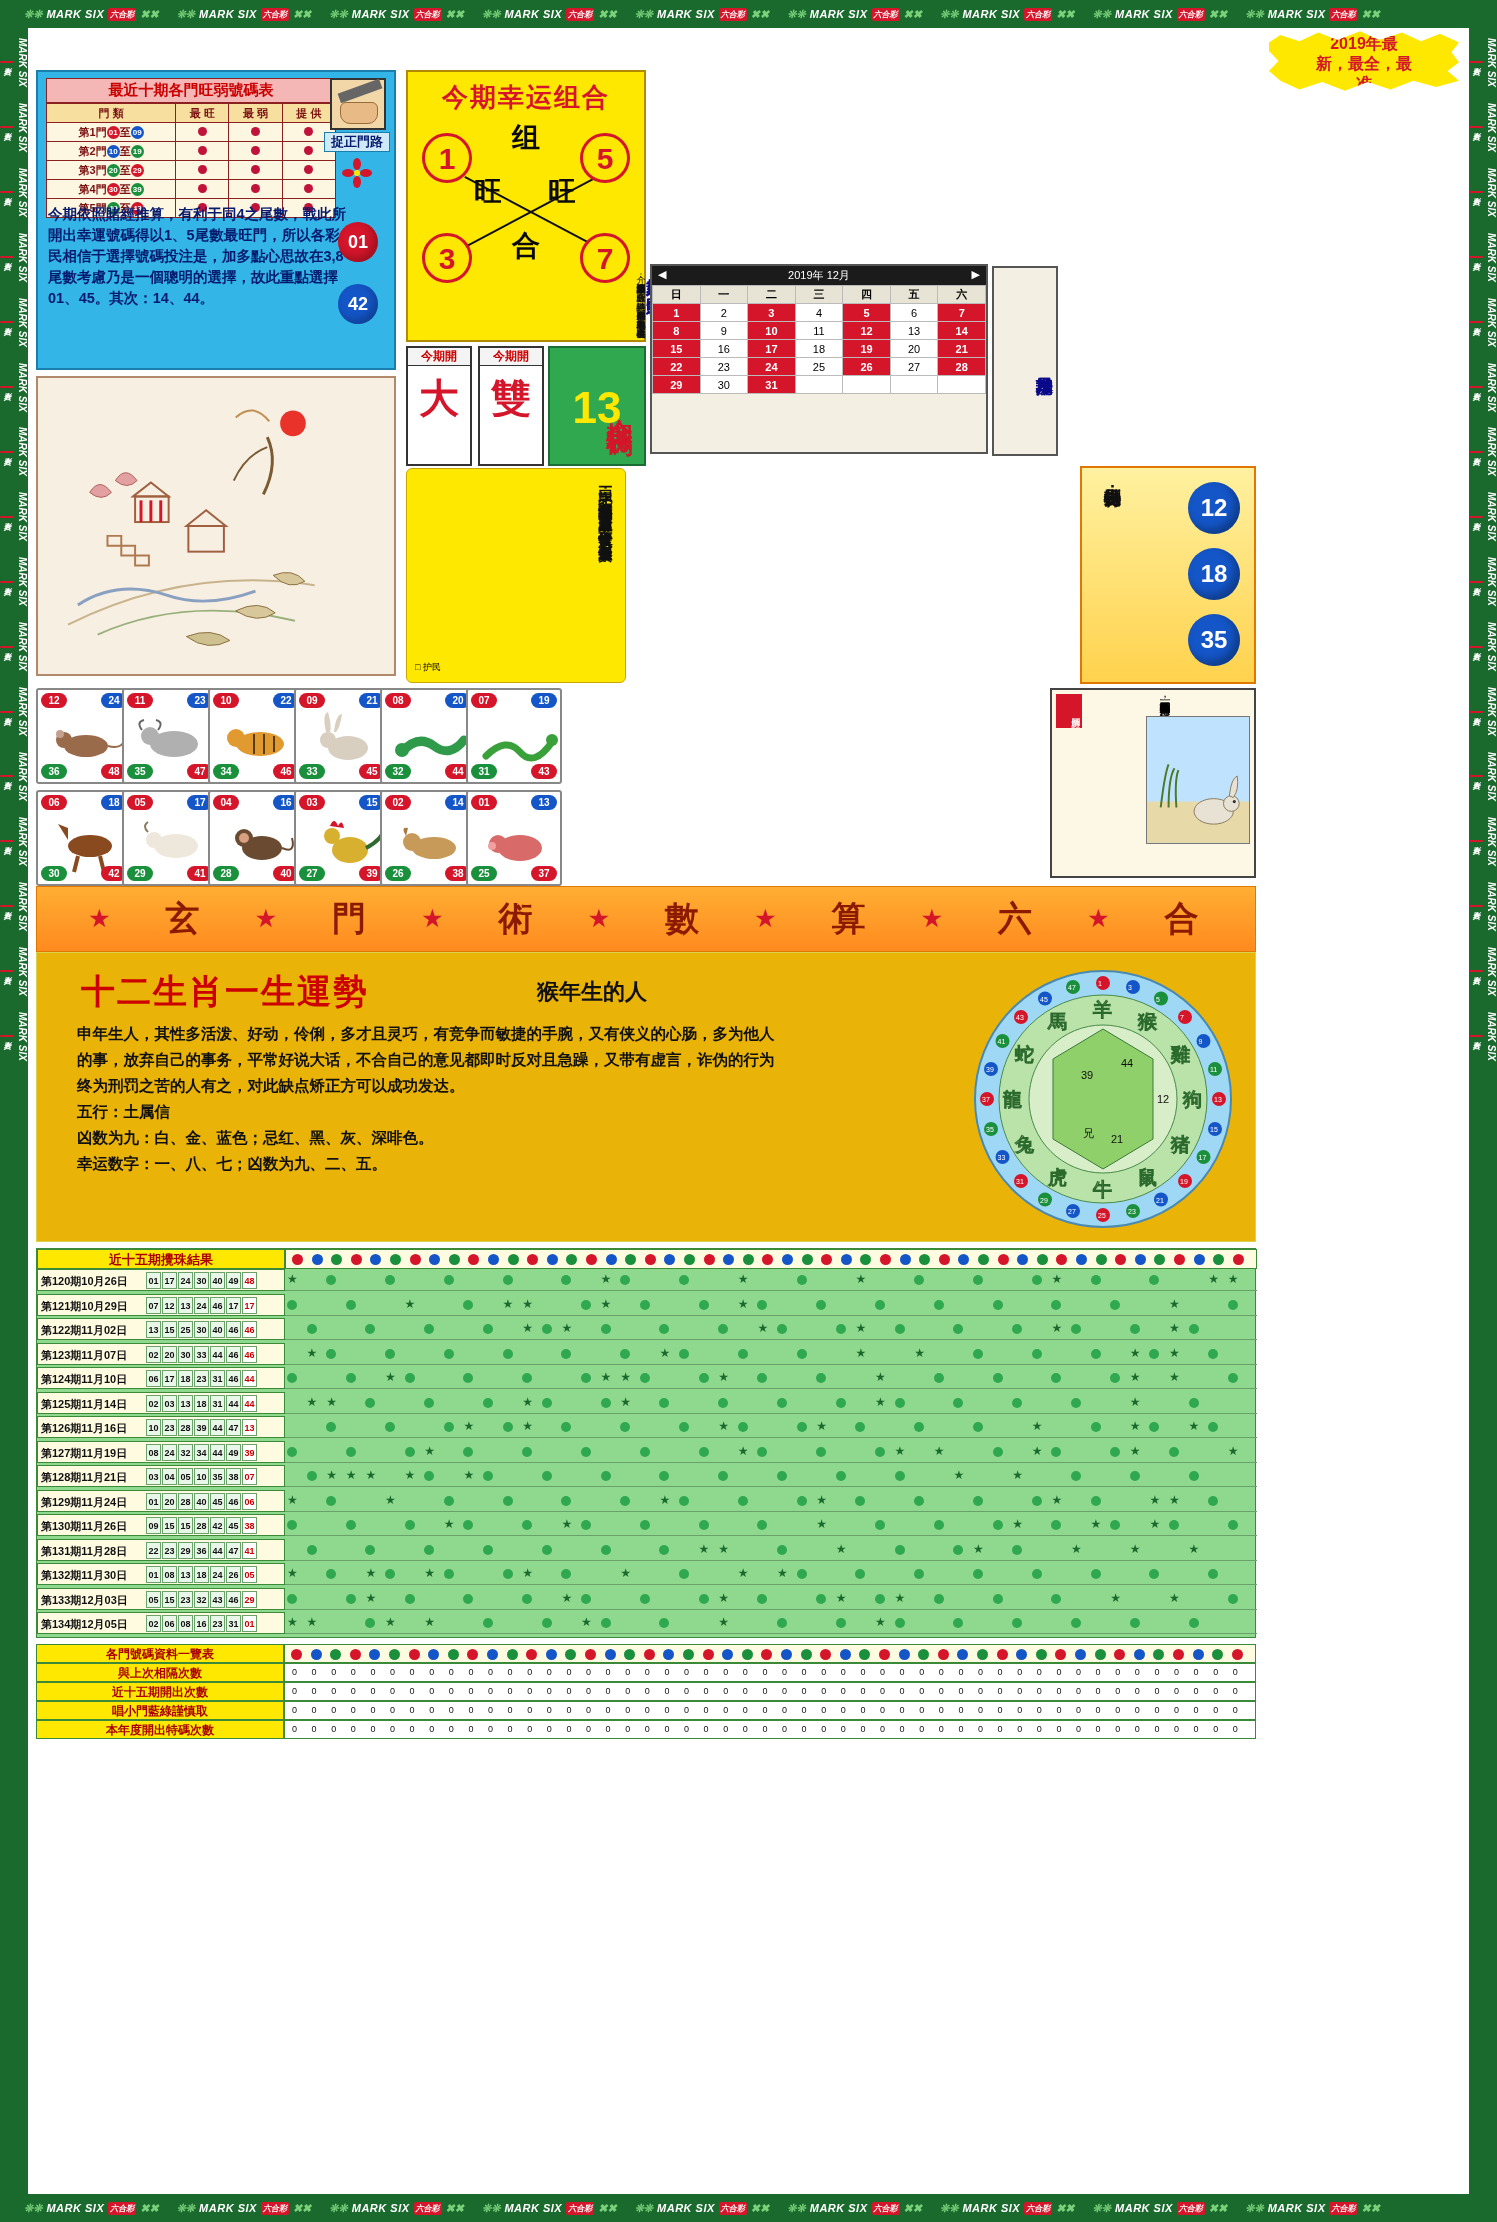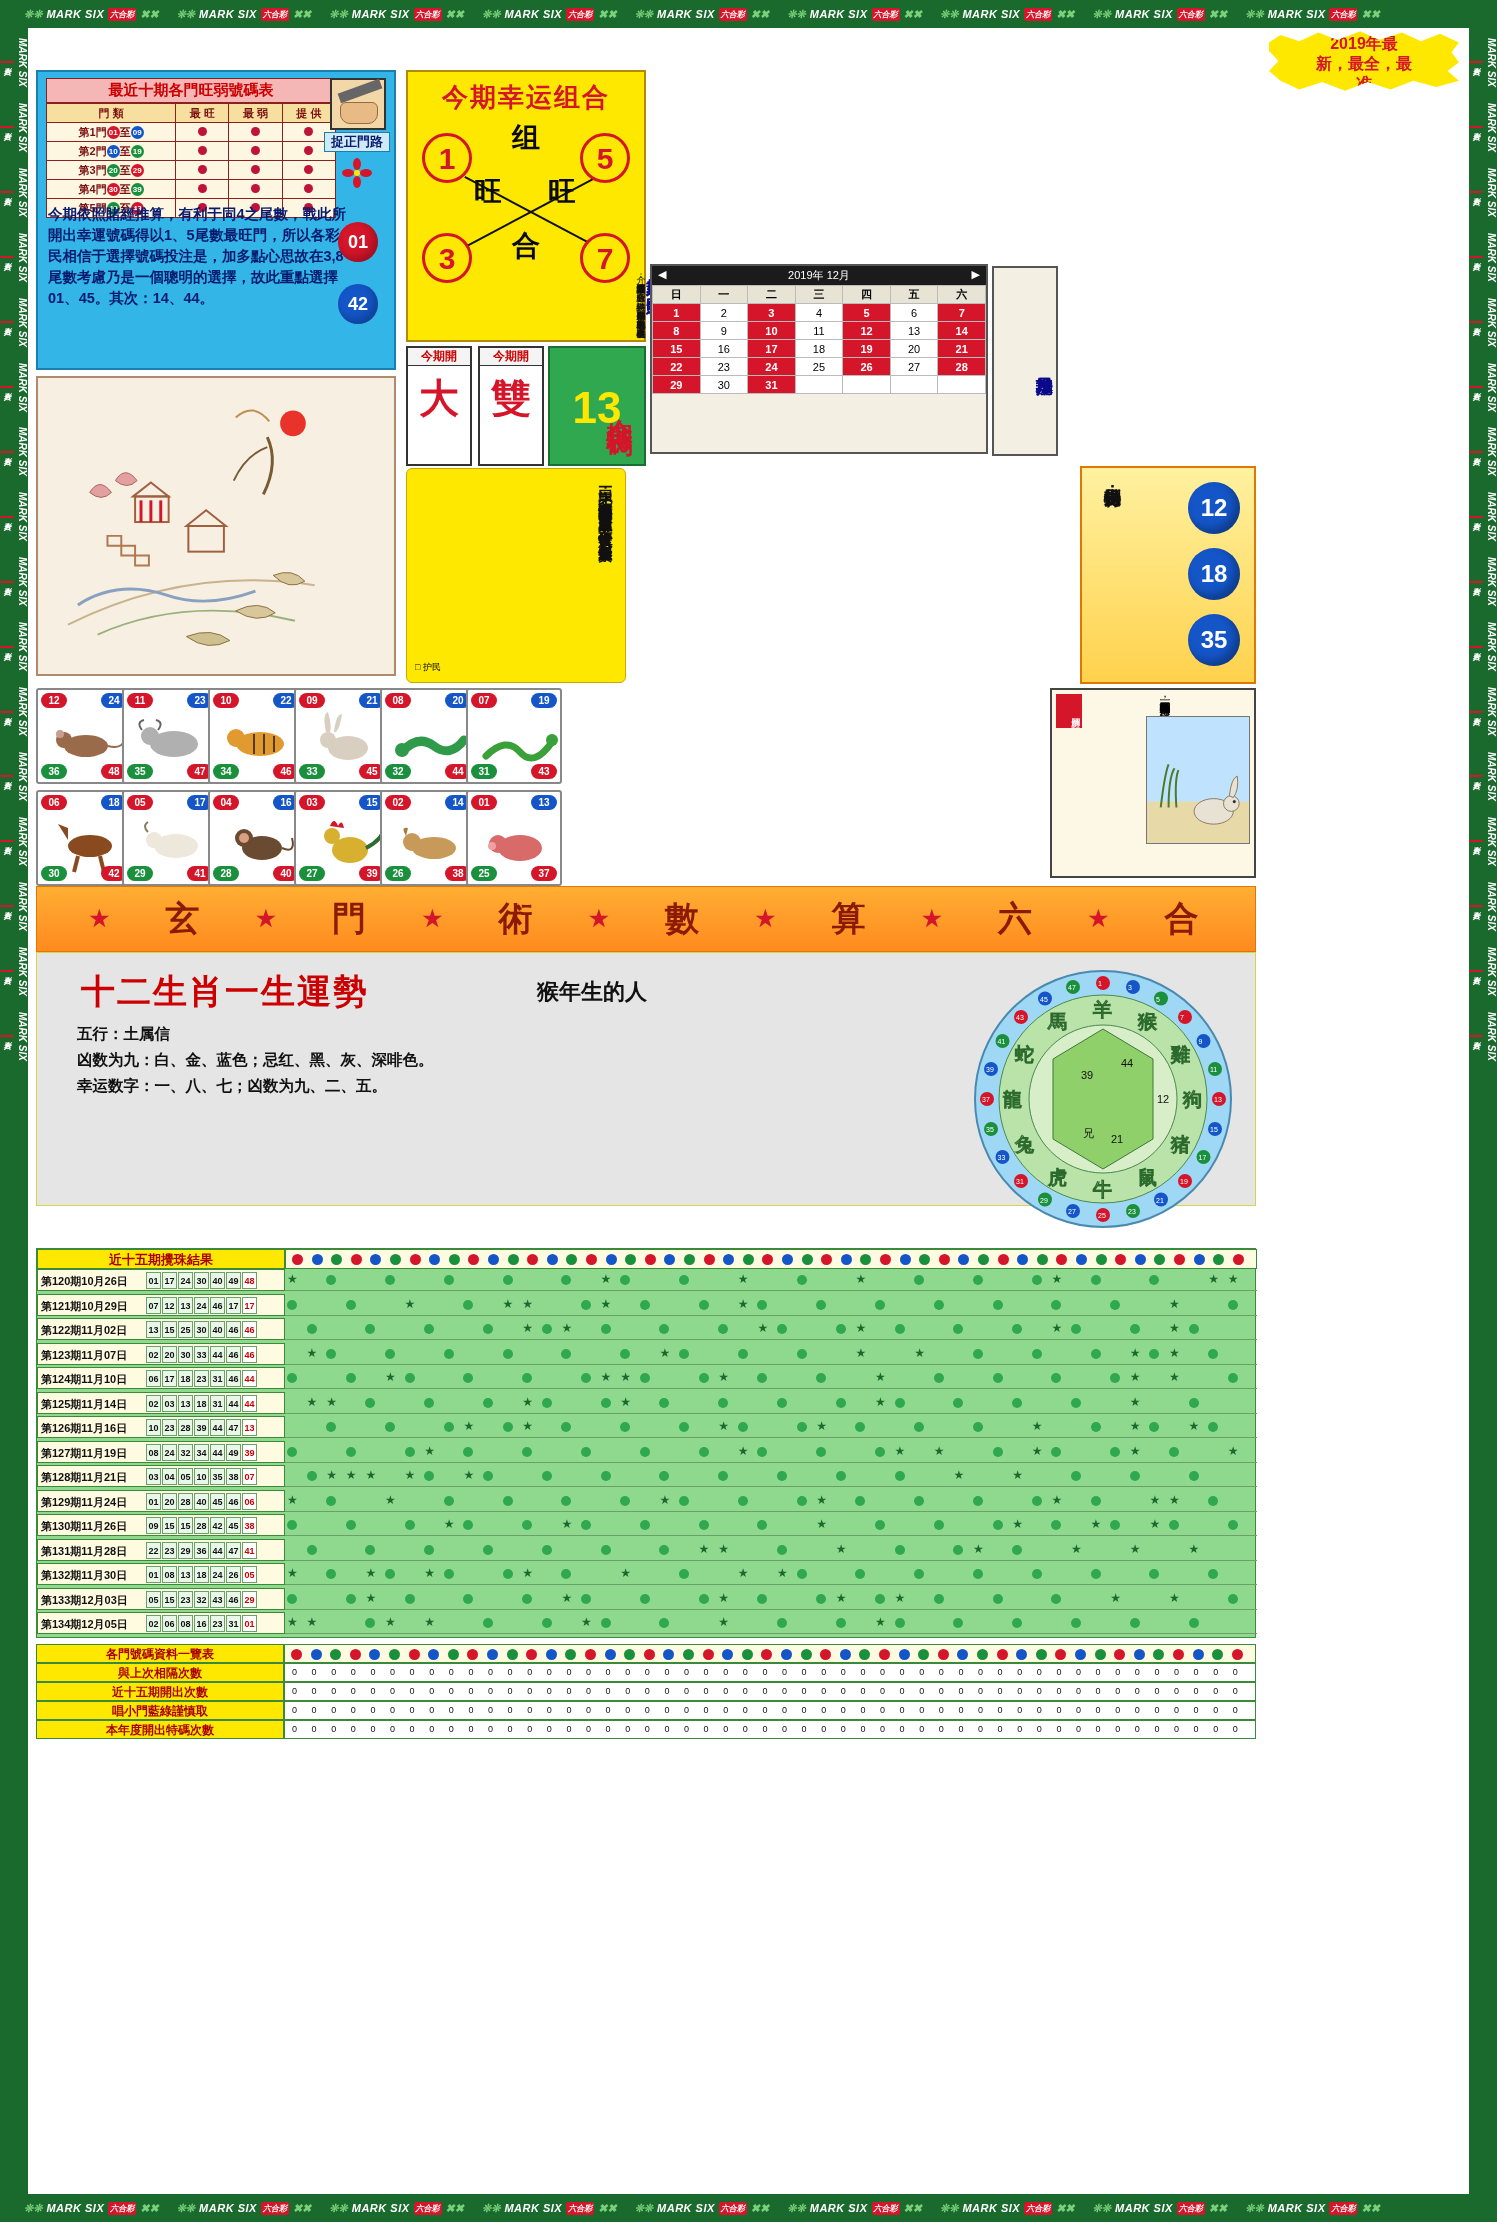--- a/index.html
+++ b/index.html
@@ -228,22 +228,22 @@
     background:linear-gradient(#ffae33,#ff8a1f); border:1px solid #e07800;
   }
   .banner-text {
     position:absolute; inset:0; display:flex; align-items:center; justify-content:space-evenly;
     color:#8b1a00; font-weight:bold; font-size:34px; letter-spacing:4px;
   }
   .star { color:#d4152a; font-size:22px; }
 
   
   .fortune {
-    position:absolute; left:8px; top:924px; width:1220px; height:254px;
-    background:#e5e5e5; border:1px solid #d8d34a;
+    position:absolute; left:8px; top:924px; width:1220px; height:290px;
+    background:#eab308; border:1px solid #d8d34a;
   }
   .f-title { position:absolute; left:44px; top:16px; color:#c00; font-weight:bold; font-size:34px; letter-spacing:2px; }
   .f-sub { position:absolute; left:500px; top:24px; color:#111; font-weight:bold; font-size:22px; }
   .f-body { position:absolute; left:40px; top:68px; width:700px; font-size:15.5px; line-height:26px; color:#111; font-weight:bold; }
   .wheel { position:absolute; right:20px; top:14px; width:264px; height:264px; }
 
   
   .results {
     position:absolute; left:8px; top:1220px; width:1220px; height:390px;
     background:#8fd98f; border:1px solid #3a8a3a;
@@ -861,20 +861,21 @@
         <span>六</span>
         <span class="star">★</span>
         <span>合</span>
       </div>
   </div>
 
   <div class="fortune">
     <div class="f-title">十二生肖一生運勢</div>
     <div class="f-sub">猴年生的人</div>
     <div class="f-body">
+      <div>申年生人，其性多活泼、好动，伶俐，多才且灵巧，有竞争而敏捷的手腕，又有侠义的心肠，多为他人的事，放弃自己的事务，平常好说大话，不合自己的意见都即时反对且急躁，又带有虚言，诈伪的行为终为刑罚之苦的人有之，对此缺点矫正方可以成功发达。</div>
       <div id="fortuneLines">
           <div>五行：土属信</div>
           <div>凶数为九：白、金、蓝色；忌红、黑、灰、深啡色。</div>
           <div>幸运数字：一、八、七；凶数为九、二、五。</div>
         </div>
     </div>
     <div class="wheel">
       <svg viewBox="0 0 264 264" width="264" height="264">
         <circle cx="132" cy="132" r="128" fill="#9fd8f5" stroke="#4a8ab0" stroke-width="2"></circle>
         <circle cx="132" cy="132" r="104" fill="#b9e3a8" stroke="#4a8a4a"></circle>

